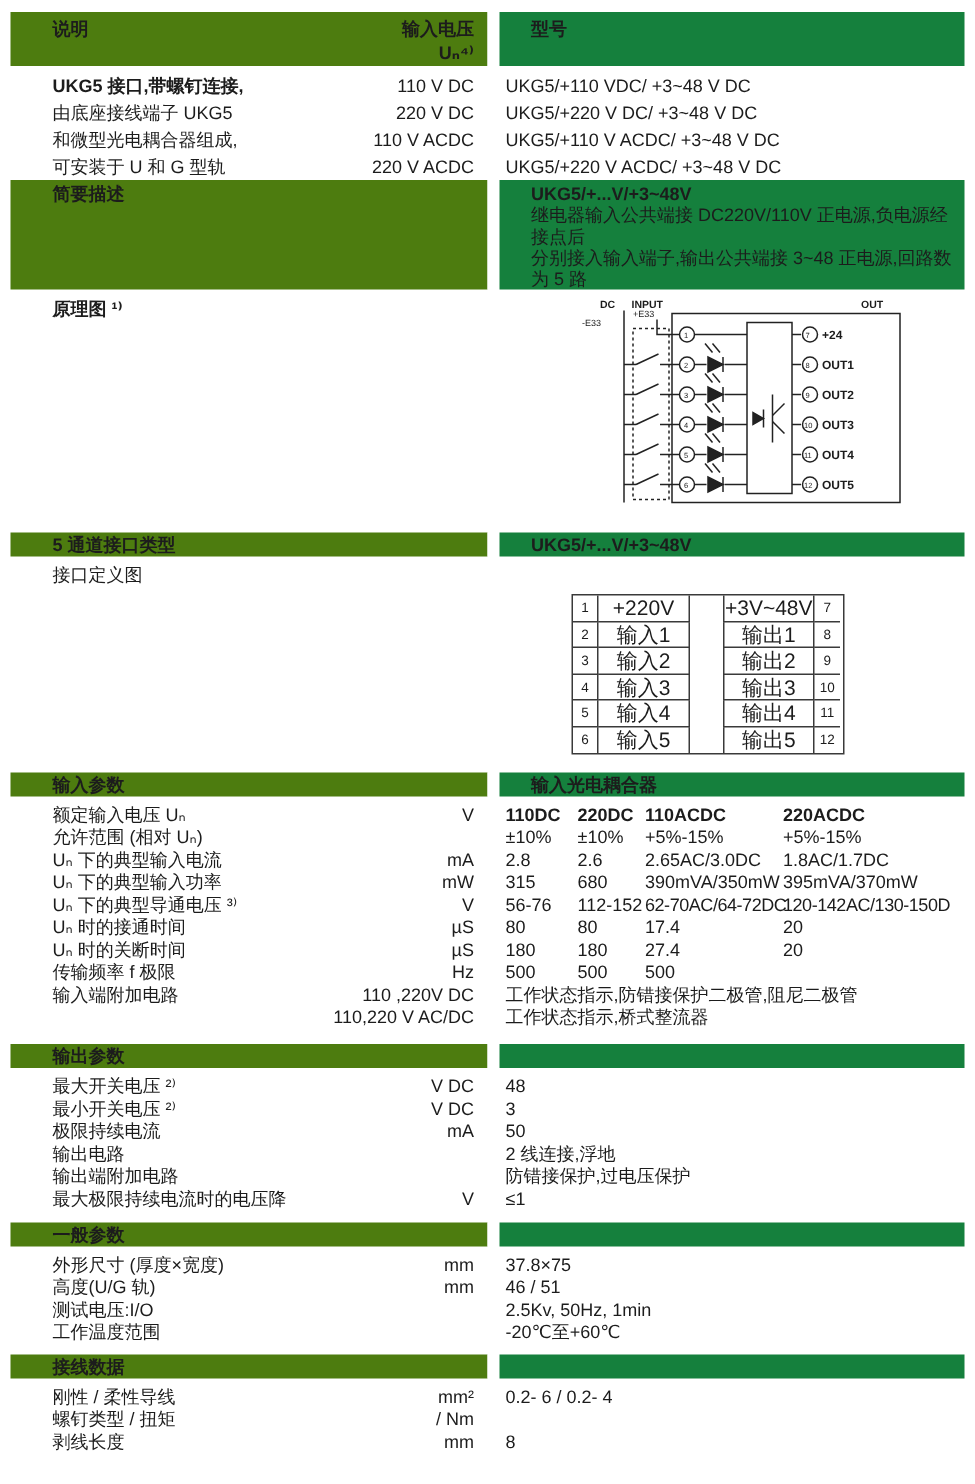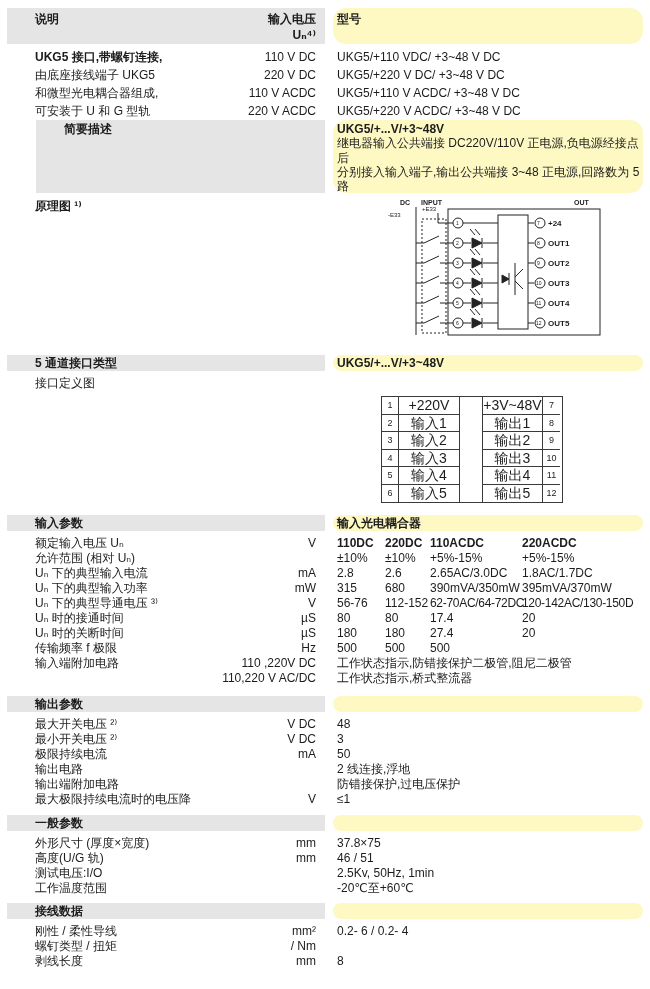--- a/index.html
+++ b/index.html
@@ -2,23 +2,23 @@
 <html><head>
 <meta charset="utf-8">
 <style>
   html,body{margin:0;padding:0;background:#fff;}
   body{width:650px;height:989px;overflow:hidden;color:#1c1c1c;
        font-family:"Liberation Sans","DejaVu Sans",sans-serif;font-size:12px;}
   .page{width:650px;padding-top:8px;box-sizing:border-box;}
 
   
   .band{margin:0 7px;display:grid;grid-template-columns:318px 8px 1fr;}
-  .band .bl{background:#e5e5e5;padding-left:28px;box-sizing:border-box;}
+  .band .bl{background:#4d7c0f;padding-left:28px;box-sizing:border-box;}
   .band .bg{background:#fff;}
-  .band .br{background:#fef9c3;padding-left:4px;box-sizing:border-box;border-radius:13px;}
+  .band .br{background:#15803d;padding-left:21px;box-sizing:border-box;}
   .h16 .bl,.h16 .br{height:16px;line-height:16px;}
   .bold{font-weight:bold;}
 
   
   .hdr .bl,.hdr .br{height:36px;}
   .hdr-l{display:flex;justify-content:space-between;height:36px;}
   .hdr-desc{line-height:17px;padding-top:3px;font-weight:bold;}
   .hdr-volt{text-align:right;padding-right:9px;padding-top:3px;line-height:16px;font-weight:bold;}
   .hdr-model{padding-top:3px;line-height:17px;font-weight:bold;}
 
@@ -28,21 +28,21 @@
   .sr .lu{display:flex;justify-content:space-between;}
   .sr .unit{text-align:right;}
   .vals{display:grid;grid-template-columns:48px 45px 92px auto;}
   .vals span{white-space:nowrap;}
   .tight{letter-spacing:-0.3px;}
 
   .models{margin-top:4px;}
   .models .sr{line-height:18px;}
 
   
-  .brief .bl{padding-top:2px;min-height:45px;line-height:15px;margin-left:29px;}
+  .brief .bl{padding-top:2px;min-height:45px;line-height:15px;}
   .brief .br{padding-top:2px;min-height:45px;line-height:14px;}
   .brief .br div{line-height:14.3px;}
 
   
   .schem{position:relative;height:142px;}
   .schem .cap{position:absolute;left:35px;top:5px;font-weight:bold;}
   .schem svg{position:absolute;left:376px;top:2px;}
   svg text{font-family:"Liberation Sans","DejaVu Sans",sans-serif;fill:#1c1c1c;}
 
   

